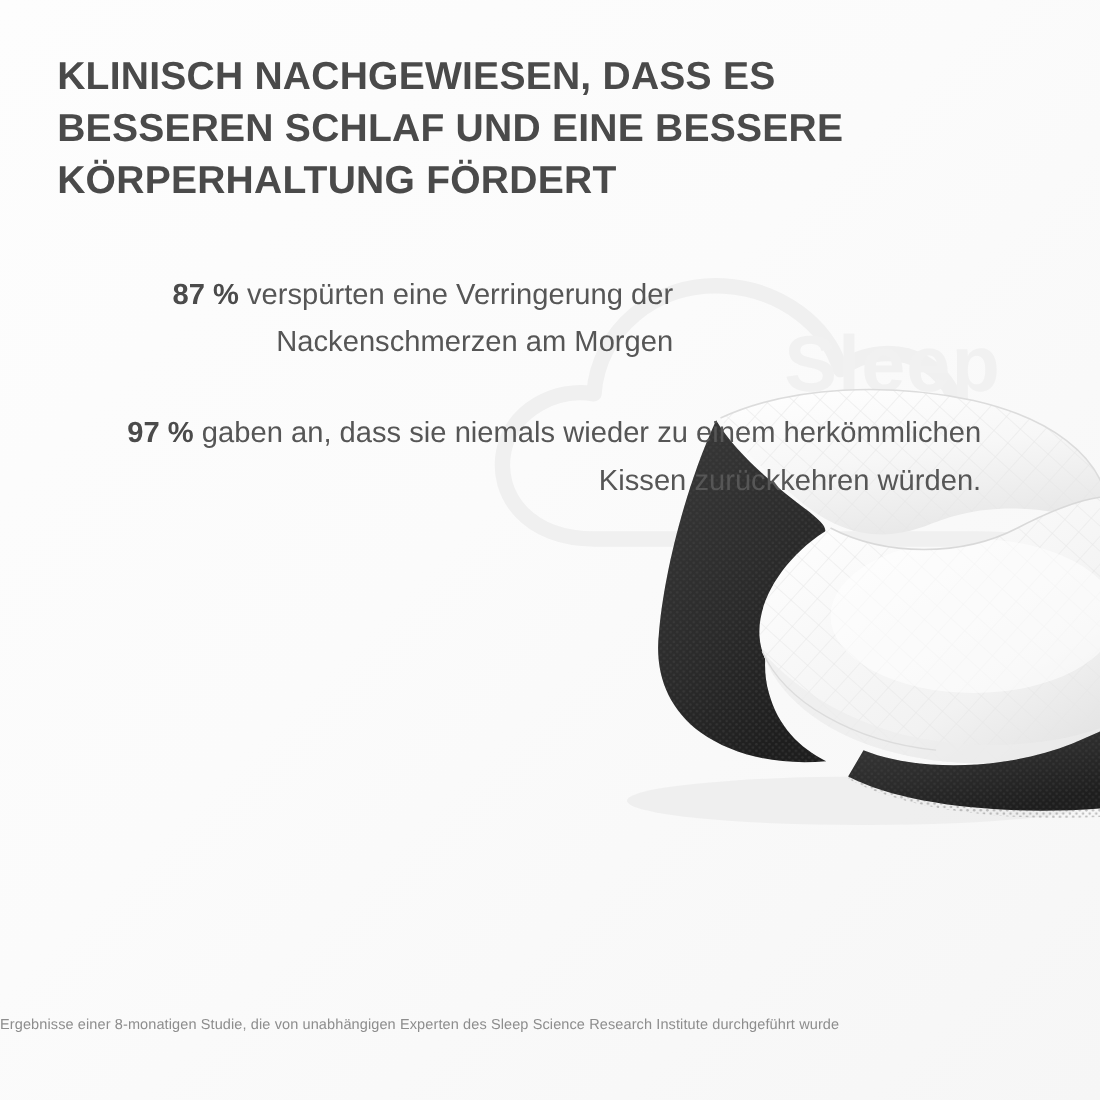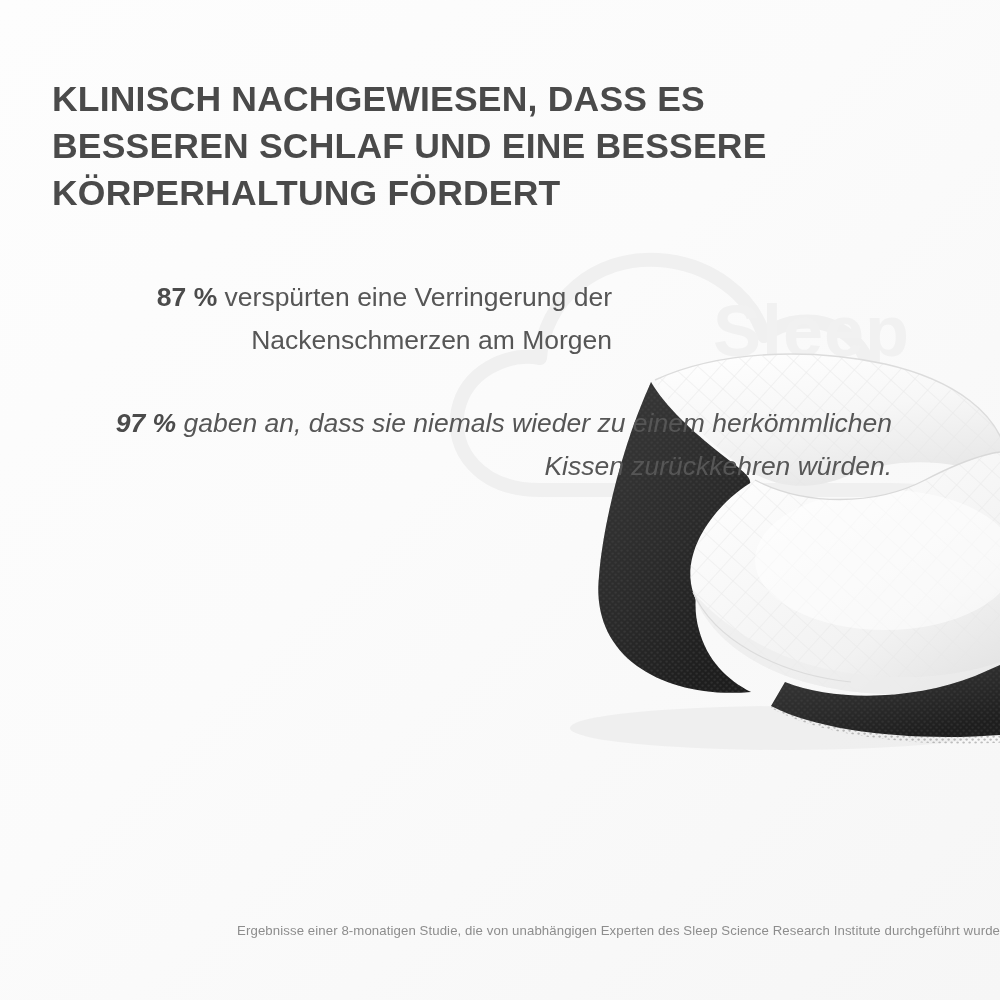--- a/index.html
+++ b/index.html
@@ -58,22 +58,21 @@
     height: 420px;
     z-index: 1;
     pointer-events: none;
   }
   .product svg { display: block; width: 100%; height: 100%; }
 
   
   .content {
     position: relative;
     z-index: 2;
-    padding: 66px 52px 0 52px;
-    margin-top: 10px;
+    padding: 46px 52px 0 52px;
   }
 
   .headline {
     font-size: 35.5px;
     line-height: 1.33;
     font-weight: 700;
     color: #4a4a4a;
     letter-spacing: 0.2px;
     max-width: 800px;
     text-transform: uppercase;
@@ -92,30 +91,30 @@
     margin-bottom: 40px;
     max-width: 560px;
   }
   .stat:last-child { margin-bottom: 0; }
 
   .stat .pct {
     font-weight: 700;
     color: #4b4b4b;
   }
 
-  .stat-wide { max-width: 840px; font-style: italic; }
+  .stat-wide { max-width: 840px; }
 
   .stat-3 { margin-bottom: 46px; }
 
   .footnote {
     position: absolute;
     left: 0;
     right: 0;
     bottom: 62px;
-    text-align: right;
+    text-align: left;
     font-size: 13.2px;
     color: #8d8d8d;
     letter-spacing: 0.1px;
     z-index: 2;
   }
 </style>
 </head>
 <body>
 
 <div class="poster">

